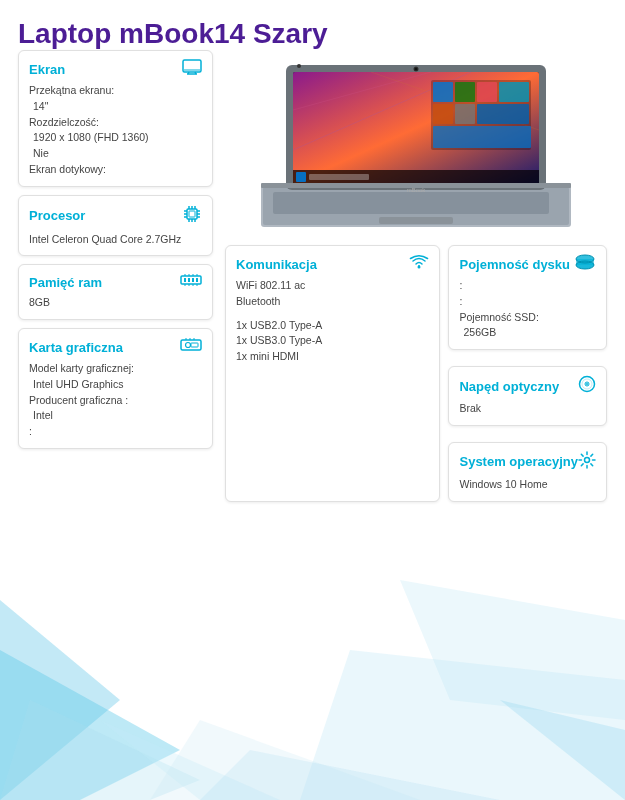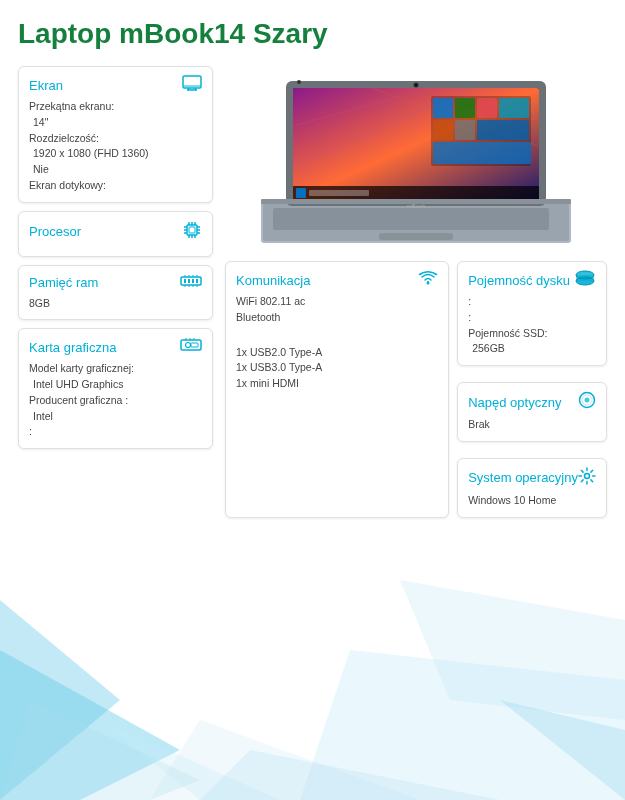--- a/index.html
+++ b/index.html
@@ -22,22 +22,21 @@
 
     .content {
       position: relative;
       z-index: 1;
       padding: 18px 18px 10px 18px;
     }
 
     .page-title {
       font-size: 28px;
       font-weight: bold;
-      color: #15803d;
-      margin-bottom: 16px;
+      color: #4c1d95;
     }
 
     .main-layout {
       display: flex;
       gap: 12px;
     }
 
     .left-col {
       width: 195px;
       flex-shrink: 0;
@@ -69,21 +68,21 @@
 
     .spec-card-header {
       display: flex;
       align-items: center;
       justify-content: space-between;
       margin-bottom: 4px;
     }
 
     .spec-card-title {
       font-size: 13px;
-      font-weight: normal;
+      font-weight: bold;
       color: #00b0d7;
     }
 
     .spec-icon {
       color: #00b0d7;
       font-size: 16px;
     }
 
     .spec-row {
       font-size: 10.5px;
@@ -171,20 +170,21 @@
               <line x1="13" y1="15" x2="13" y2="18" stroke="#00b0d7" stroke-width="1.5"></line>
               <line x1="2" y1="7" x2="5" y2="7" stroke="#00b0d7" stroke-width="1.5"></line>
               <line x1="2" y1="10" x2="5" y2="10" stroke="#00b0d7" stroke-width="1.5"></line>
               <line x1="2" y1="13" x2="5" y2="13" stroke="#00b0d7" stroke-width="1.5"></line>
               <line x1="15" y1="7" x2="18" y2="7" stroke="#00b0d7" stroke-width="1.5"></line>
               <line x1="15" y1="10" x2="18" y2="10" stroke="#00b0d7" stroke-width="1.5"></line>
               <line x1="15" y1="13" x2="18" y2="13" stroke="#00b0d7" stroke-width="1.5"></line>
             </svg>
           </span>
         </div>
+        <div class="spec-row">Intel Celeron Quad Core 2.7GHz</div>
       </div>
 
       <div class="spec-card">
         <div class="spec-card-header">
           <span class="spec-card-title">Pamięć ram</span>
           <span class="spec-icon">
             <svg width="22" height="14" viewBox="0 0 22 14" fill="none" xmlns="http://www.w3.org/2000/svg">
               <rect x="1" y="3" width="20" height="8" rx="1" stroke="#00b0d7" stroke-width="1.5" fill="none"></rect>
               <rect x="4" y="5" width="2" height="4" rx="0.3" fill="#00b0d7"></rect>
               <rect x="8" y="5" width="2" height="4" rx="0.3" fill="#00b0d7"></rect>
@@ -294,21 +294,21 @@
                 <path d="M10 12 L10 12" stroke="#00b0d7" stroke-width="2" stroke-linecap="round"></path>
                 <path d="M7 10 Q10 7 13 10" stroke="#00b0d7" stroke-width="1.5" fill="none" stroke-linecap="round"></path>
                 <path d="M4 7 Q10 2 16 7" stroke="#00b0d7" stroke-width="1.5" fill="none" stroke-linecap="round"></path>
                 <path d="M1.5 4.5 Q10 -1 18.5 4.5" stroke="#00b0d7" stroke-width="1.5" fill="none" stroke-linecap="round"></path>
                 <circle cx="10" cy="13" r="1.5" fill="#00b0d7"></circle>
               </svg>
             </span>
           </div>
           <div class="spec-row">WiFi 802.11 ac</div>
           <div class="spec-row">Bluetooth</div>
-          <div class="spec-row" style="margin-top:19px">1x USB2.0 Type-A</div>
+          <div class="spec-row" style="margin-top:8px">1x USB2.0 Type-A</div>
           <div class="spec-row">1x USB3.0 Type-A</div>
           <div class="spec-row">1x mini HDMI</div>
         </div>
 
         <div class="spec-card pojemnosc-card">
           <div class="spec-card-header">
             <span class="spec-card-title">Pojemność dysku</span>
             <span class="spec-icon">
               <svg width="22" height="16" viewBox="0 0 22 16" fill="none" xmlns="http://www.w3.org/2000/svg">
                 <ellipse cx="11" cy="5" rx="9" ry="4" fill="#00b0d7" opacity="0.8"></ellipse>

